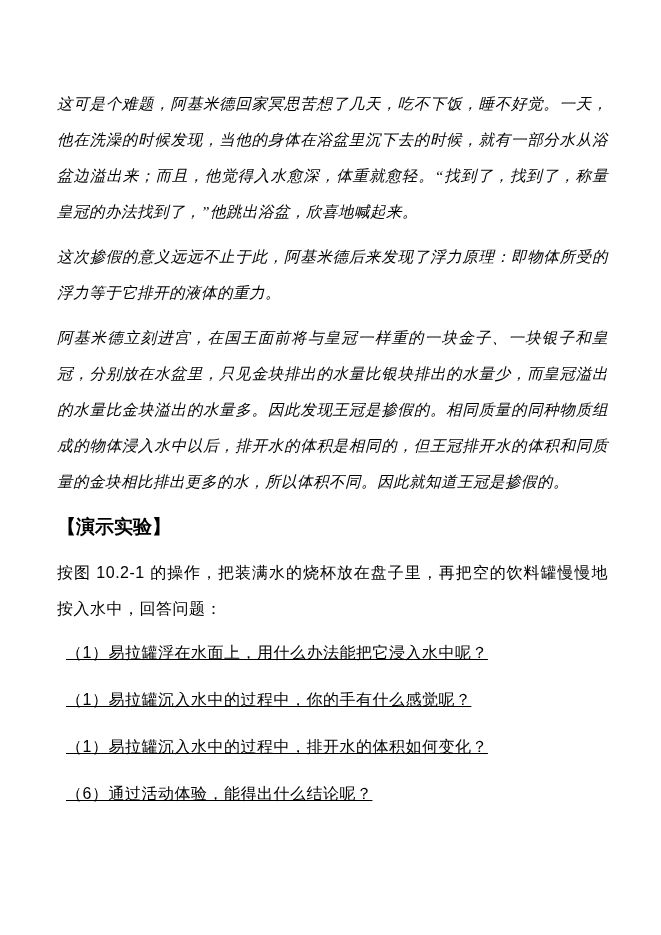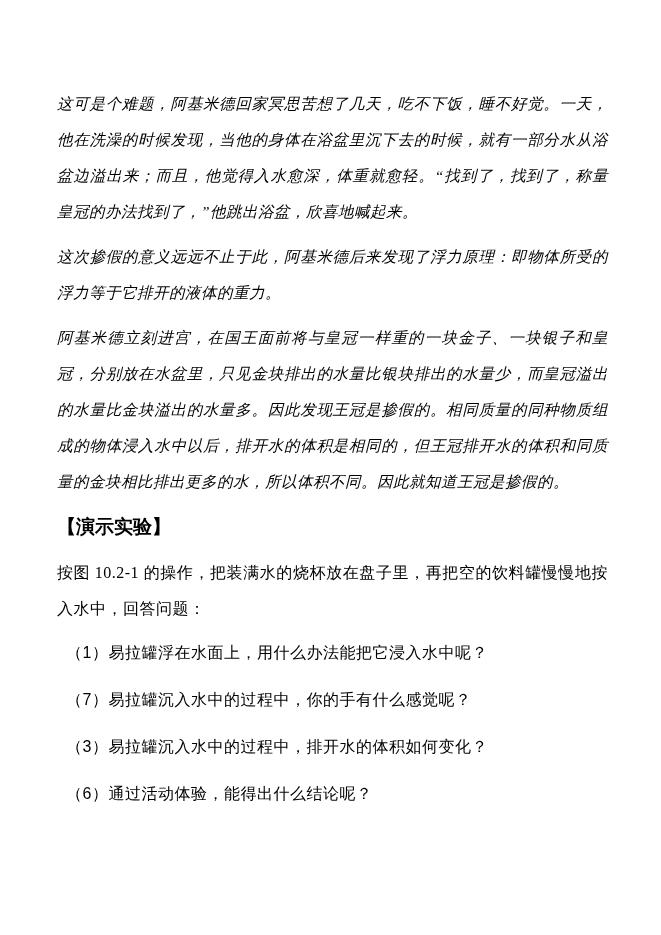--- a/index.html
+++ b/index.html
@@ -29,54 +29,55 @@
   }
   .section-heading {
     font-family: Liberation Sans, sans-serif;
     font-weight: bold;
     font-style: normal;
     font-size: 19px;
     line-height: 36px;
     margin: 3px 0 10px 0;
   }
   .body-text {
-    font-family: Liberation Serif, serif;
+    font-family: Liberation Sans, sans-serif;
     font-style: normal;
     font-size: 16px;
     line-height: 36px;
     letter-spacing: 0.5px;
     text-align: justify;
     margin: 0 0 8px 0;
   }
   .question {
     font-family: "Liberation Sans", "DejaVu Sans", sans-serif;
     font-style: normal;
     font-size: 16px;
     line-height: 36px;
     letter-spacing: 0.5px;
     margin: 0 0 11px 0;
     padding-left: 9px;
+    text-decoration: underline;
   }
 </style>
 </head>
 <body>
 
 <div class="page">
 
   <p class="story">这可是个难题，阿基米德回家冥思苦想了几天，吃不下饭，睡不好觉。一天，他在洗澡的时候发现，当他的身体在浴盆里沉下去的时候，就有一部分水从浴盆边溢出来；而且，他觉得入水愈深，体重就愈轻。“找到了，找到了，称量皇冠的办法找到了，”他跳出浴盆，欣喜地喊起来。</p>
 
   <p class="story">这次掺假的意义远远不止于此，阿基米德后来发现了浮力原理：即物体所受的浮力等于它排开的液体的重力。</p>
 
   <p class="story">阿基米德立刻进宫，在国王面前将与皇冠一样重的一块金子、一块银子和皇冠，分别放在水盆里，只见金块排出的水量比银块排出的水量少，而皇冠溢出的水量比金块溢出的水量多。因此发现王冠是掺假的。相同质量的同种物质组成的物体浸入水中以后，排开水的体积是相同的，但王冠排开水的体积和同质量的金块相比排出更多的水，所以体积不同。因此就知道王冠是掺假的。</p>
 
   <h2 class="section-heading">【演示实验】</h2>
 
   <p class="body-text">按图 10.2-1 的操作，把装满水的烧杯放在盘子里，再把空的饮料罐慢慢地按入水中，回答问题：</p>
 
   <p class="question">（1）易拉罐浮在水面上，用什么办法能把它浸入水中呢？</p>
 
-  <p class="question">（7）易拉罐沉入水中的过程中，你的手有什么感觉呢？</p>
+  <p class="question">（1）易拉罐沉入水中的过程中，你的手有什么感觉呢？</p>
 
-  <p class="question">（3）易拉罐沉入水中的过程中，排开水的体积如何变化？</p>
+  <p class="question">（1）易拉罐沉入水中的过程中，排开水的体积如何变化？</p>
 
   <p class="question">（6）通过活动体验，能得出什么结论呢？</p>
 
 </div>
 
 </body></html>

